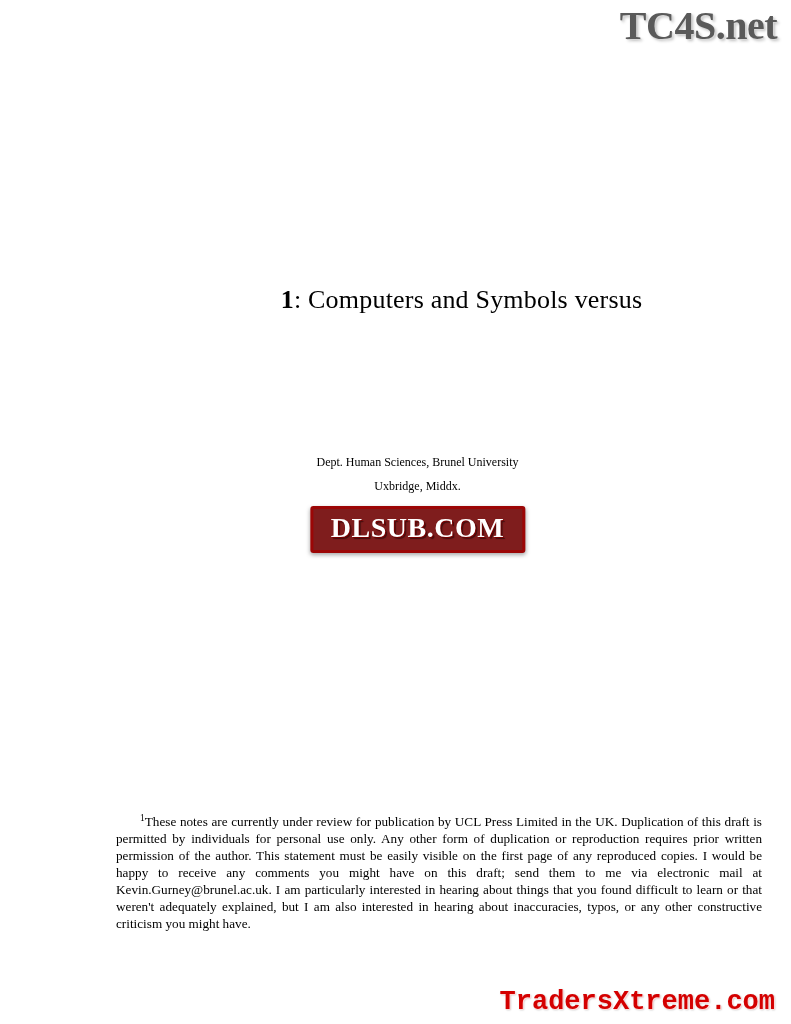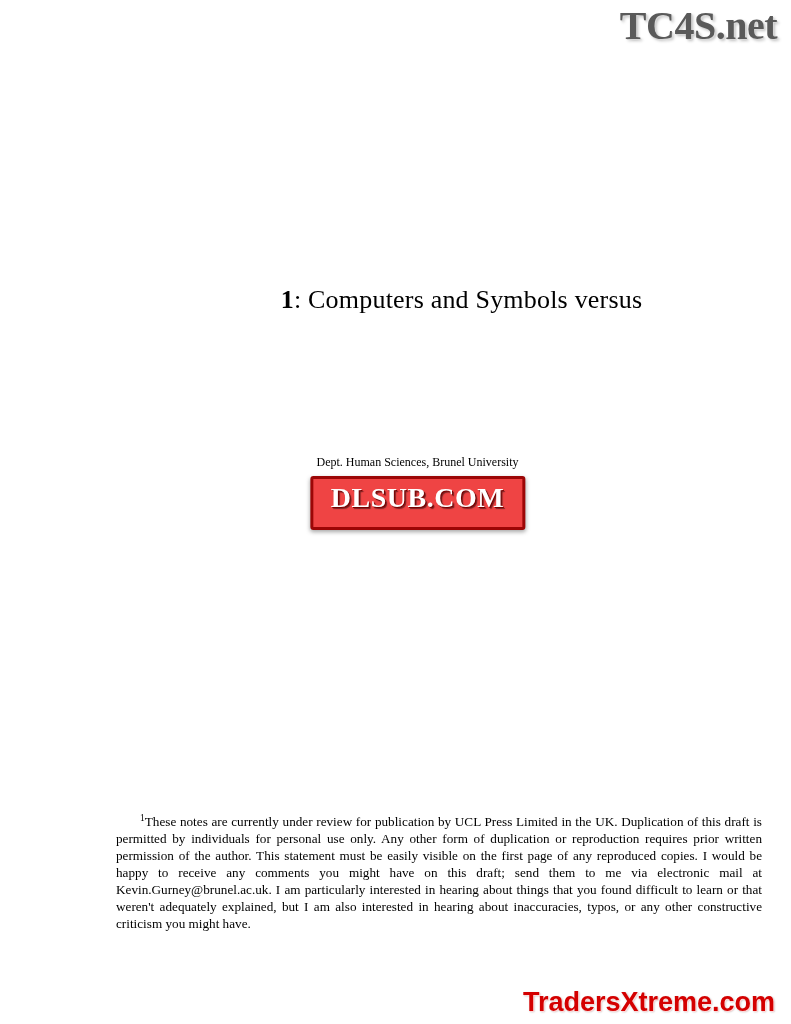--- a/index.html
+++ b/index.html
@@ -80,27 +80,27 @@
     width: 100%;
     text-align: center;
     font-size: 12px;
     line-height: 24px;
     font-family: "Liberation Serif", serif;
   }
 
   
   .wm-middle {
     position: absolute;
-    top: 476px;
+    top: 506px;
     left: 50%;
     transform: translateX(-50%);
-    background: #ef4444;
+    background: #7f1d1d;
     border: 3px solid #9c0606;
     border-radius: 3px;
-    padding: 4px 18px 14px 18px;
+    padding: 4px 18px 7px 18px;
     box-shadow: 0 2px 4px rgba(0,0,0,0.35);
   }
   .wm-middle span {
     display: block;
     font-family: "Liberation Serif", serif;
     font-weight: bold;
     font-size: 28px;
     line-height: 30px;
     color: #ffffff;
     letter-spacing: 0.5px;
@@ -127,21 +127,21 @@
   .footnote .indent {
     display: inline-block;
     width: 24px;
   }
 
   
   .wm-bottom {
     position: absolute;
     bottom: 8px;
     right: 16px;
-    font-family: Liberation Sans, sans-serif;
+    font-family: Liberation Mono, monospace;
     font-weight: bold;
     font-size: 27px;
     line-height: 1;
     color: #d40000;
     text-shadow: 1px 1px 0 #ffd9d9, 1px 1px 2px rgba(0,0,0,0.3);
     white-space: nowrap;
     text-align: center;
   }
 </style>
 </head>

